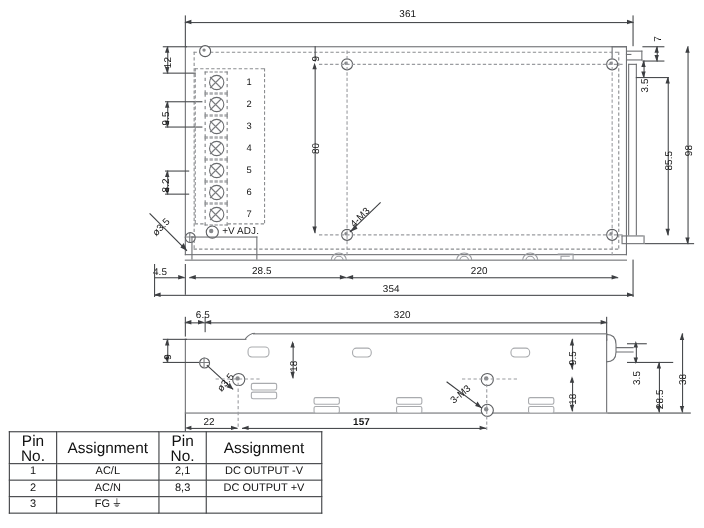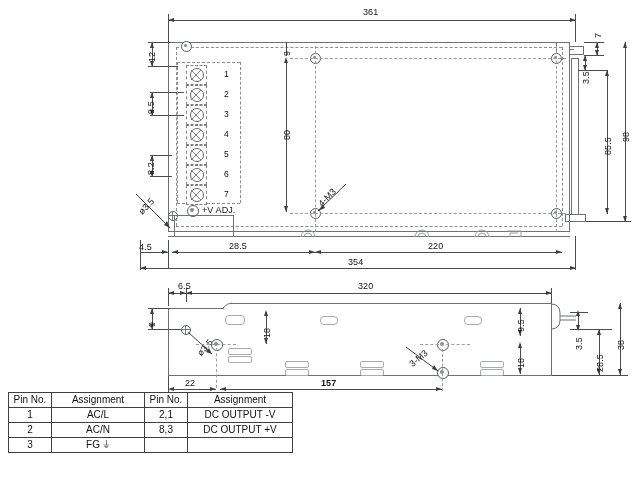--- a/index.html
+++ b/index.html
@@ -38,21 +38,21 @@
 
   
   .vent{position:absolute;border:1px solid #a9abae;border-radius:2px;background:#fff;}
 
   
   #tblwrap{position:absolute;left:8px;top:392px;}
   #tbltitle{font-size:12.5px;color:#111;margin:0 0 3px 2px;letter-spacing:.15px;}
   table{border-collapse:collapse;font-size:10px;color:#111;}
   td,th{border:1px solid #3d3f42;text-align:center;font-weight:normal;
         height:14px;line-height:14px;padding:0 2px;}
-  th{font-size:10px;}
+  th{font-size:14px;}
   .c0{width:38px;} .c1{width:88px;} .c2{width:38px;} .c3{width:100px;}
 </style>
 </head>
 <body>
 
 <div id="root">
 
 <div>
 
   <div class="dim" style="left:168px;top:20px;width:408px;height:1px;"></div>

